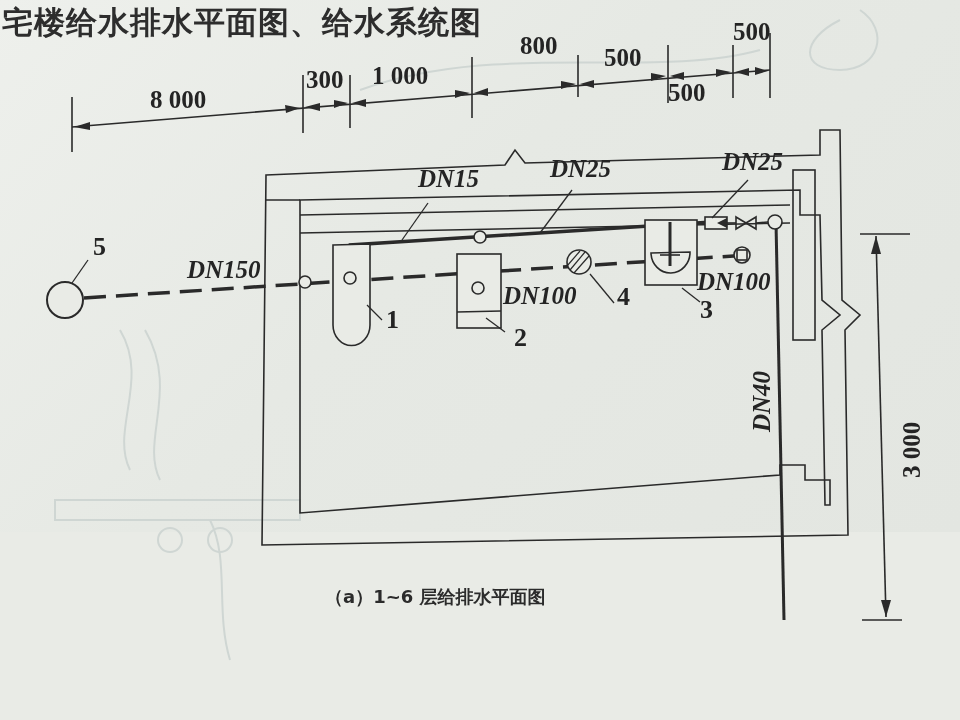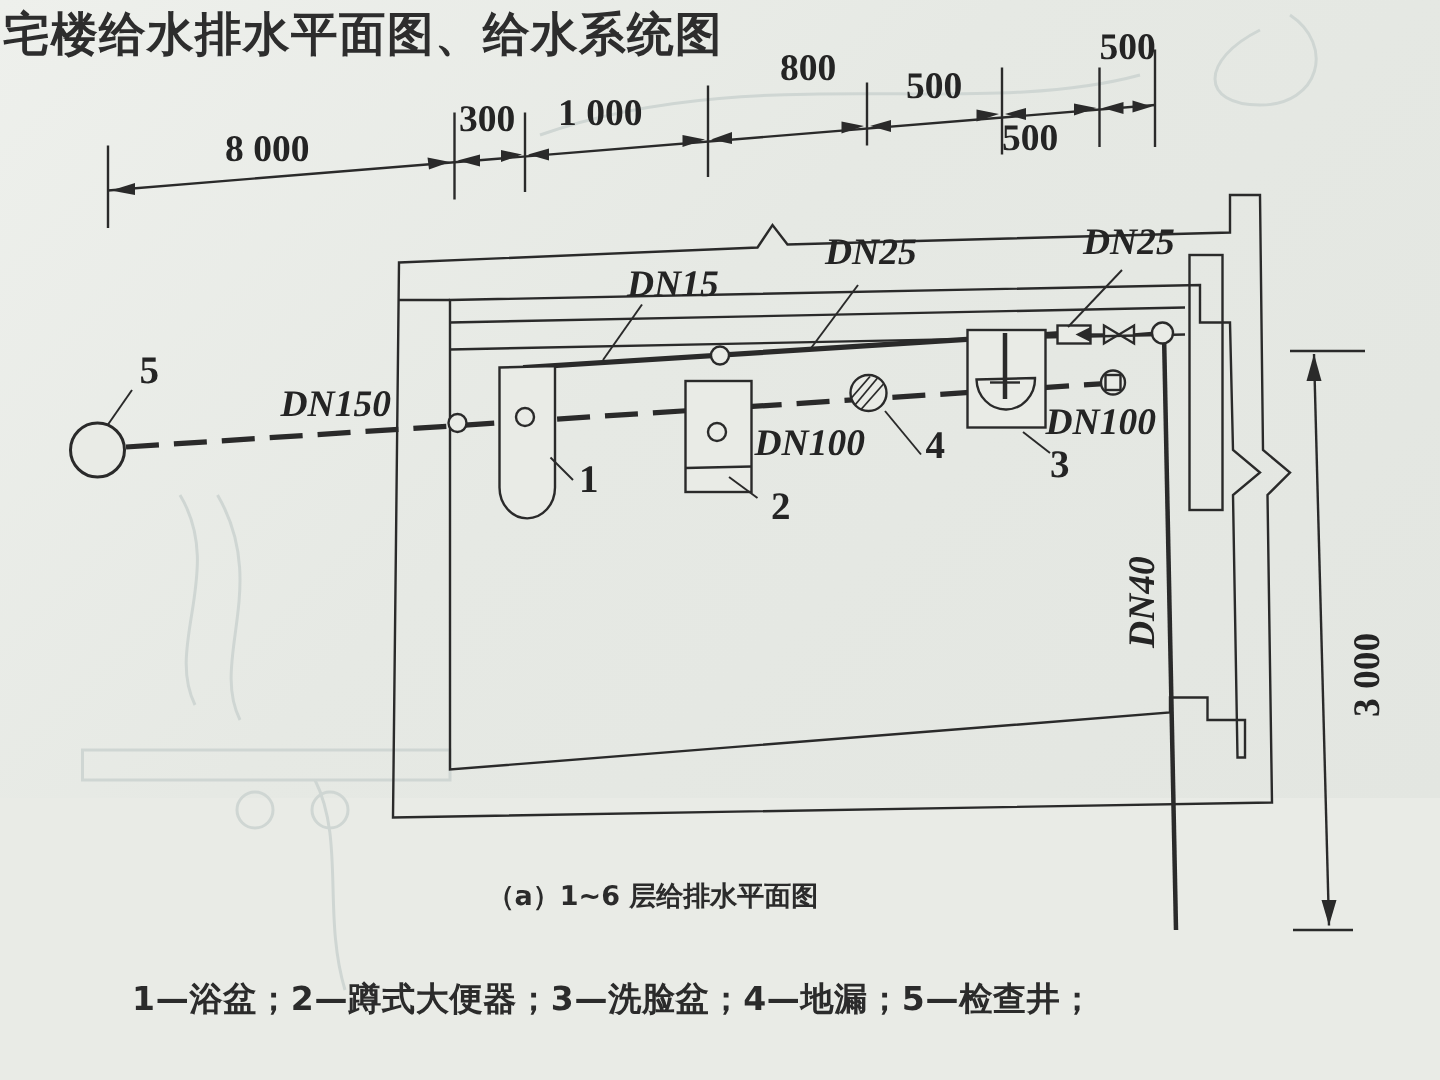--- a/index.html
+++ b/index.html
@@ -150,29 +150,28 @@
 
   <div class="txt dim" style="left:150px;top:86px;">8 000</div>
   <div class="txt dim" style="left:306px;top:66px;">300</div>
   <div class="txt dim" style="left:372px;top:62px;">1 000</div>
   <div class="txt dim" style="left:508px;top:32px;margin-left:12px;">800</div>
   <div class="txt dim" style="left:604px;top:44px;">500</div>
   <div class="txt dim" style="left:668px;top:36px;margin-top:43px;">500</div>
   <div class="txt dim" style="left:733px;top:18px;">500</div>
   <div class="txt dim vert" style="left:898px;top:478px;">3 000</div>
 
-  <div class="txt dn" style="left:418px;top:176px;"><i>DN15</i></div>
+  <div class="txt dn" style="left:418px;top:165px;"><i>DN15</i></div>
   <div class="txt dn" style="left:550px;top:155px;"><i>DN25</i></div>
   <div class="txt dn" style="left:722px;top:148px;"><i>DN25</i></div>
   <div class="txt dn" style="left:143px;top:256px;margin-left:44px;"><i>DN150</i></div>
   <div class="txt dn" style="left:503px;top:282px;"><i>DN100</i></div>
   <div class="txt dn" style="left:697px;top:268px;"><i>DN100</i></div>
   <div class="txt dn vert" style="left:748px;top:432px;"><i>DN40</i></div>
 
   <div class="txt num" style="left:93px;top:232px;">5</div>
   <div class="txt num" style="left:386px;top:305px;">1</div>
   <div class="txt num" style="left:514px;top:323px;">2</div>
   <div class="txt num" style="left:617px;top:282px;">4</div>
   <div class="txt num" style="left:700px;top:295px;">3</div>
 
   <div class="txt caption">（a）1~6 层给排水平面图</div>
-  <div class="txt legend">1—浴盆；2—蹲式大便器；3—洗脸盆；4—地漏；5—检查井；</div>
 </div>
 
 </body></html>

